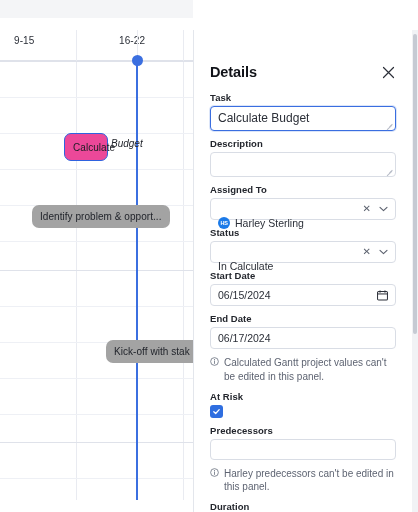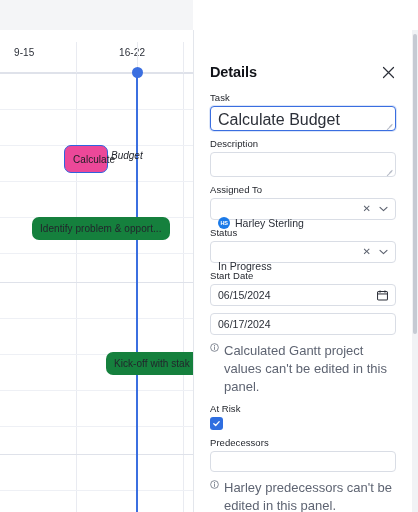--- a/index.html
+++ b/index.html
@@ -29,21 +29,21 @@
   .top-strip-right {
     position: absolute;
     left: 193px; top: 0;
     width: 225px; height: 30px;
     background: #ffffff;
   }
 
   
   .gantt {
     position: absolute;
-    left: 0; top: 30px;
+    left: 0; top: 18px;
     width: 193px; height: 482px;
     background: #ffffff;
     overflow: hidden;
   }
   .gantt-tick-label {
     position: absolute;
     font-size: 10px;
     color: #2b2f38;
     font-weight: 400;
     letter-spacing: .1px;
@@ -94,21 +94,21 @@
     display: flex;
     align-items: center;
     border-radius: 7px;
     font-size: 10px;
     color: #22252c;
     white-space: nowrap;
     padding: 0 8px;
     letter-spacing: .05px;
   }
   .pill.gray {
-    background: #15803d;
+    background: #a3a3a3;
     height: 23px;
     align-items: center;
   }
   .pill.red {
     background: #ec4899;
     border: 1.6px solid #2f62df;
     height: 28px;
     color: #1b1d23;
     font-weight: 400;
   }
@@ -150,37 +150,37 @@
   .close-btn {
     width: 16px; height: 16px;
     display: flex; align-items: center; justify-content: center;
     cursor: pointer;
   }
   .close-btn svg { display: block; }
 
   .field { margin-bottom: 7px; }
   .field-label {
     font-size: 9.5px;
-    font-weight: 400;
+    font-weight: 700;
     color: #23262d;
     margin-bottom: 3px;
     letter-spacing: .05px;
   }
 
   .input-box {
     position: relative;
     width: 100%;
     height: 21px;
     border: 1px solid #d9dde5;
     border-radius: 4px;
     background: #ffffff;
     display: flex;
     align-items: center;
     padding: 0 7px;
-    font-size: 16px;
+    font-size: 12px;
     color: #2b2f38;
   }
   .input-box.focused {
     border: 1.6px solid #3a6ee0;
     box-shadow: 0 0 0 1px rgba(58,110,224,.18);
   }
   .input-box.textarea {
     height: 25px;
     align-items: flex-start;
     padding-top: 4px;
@@ -259,21 +259,21 @@
     align-items: center;
     justify-content: space-between;
     padding: 8px 7px;
     font-size: 10.5px;
     color: #2b2f38;
   }
 
   .note {
     display: flex;
     gap: 5px;
-    font-size: 13px;
+    font-size: 10px;
     line-height: 1.38;
     color: #5e6472;
     margin: 4px 0 7px 0;
   }
   .note svg { flex-shrink: 0; margin-top: 1px; }
   .note-text { flex: 1; }
 
   .checkbox {
     width: 13px; height: 13px;
     border-radius: 3px;
@@ -394,21 +394,21 @@
               <path d="M1 1.3 L4.5 4.7 L8 1.3" stroke="#5b616e" stroke-width="1.1" stroke-linecap="round" stroke-linejoin="round"></path>
             </svg>
           </div>
         </div>
       </div>
 
       <div class="field">
         <div class="field-label">Status</div>
         <div class="select-box">
           <div class="select-value">
-            <span class="select-text">In Progress</span>
+            <span class="select-text">In Calculate</span>
           </div>
           <div class="select-actions">
             <span class="clear-x">✕</span>
             <svg class="chev" width="9" height="6" viewBox="0 0 9 6" fill="none">
               <path d="M1 1.3 L4.5 4.7 L8 1.3" stroke="#5b616e" stroke-width="1.1" stroke-linecap="round" stroke-linejoin="round"></path>
             </svg>
           </div>
         </div>
       </div>
 
@@ -418,20 +418,21 @@
           <span>06/15/2024</span>
           <svg width="11" height="11" viewBox="0 0 12 12" fill="none">
             <rect x="0.6" y="1.6" width="10.8" height="9.4" rx="1.2" stroke="#2b2f38" stroke-width="1.1"></rect>
             <path d="M0.6 4.3 H11.4" stroke="#2b2f38" stroke-width="1.1"></path>
             <path d="M3.3 0.7 V2.4 M8.7 0.7 V2.4" stroke="#2b2f38" stroke-width="1.1" stroke-linecap="round"></path>
           </svg>
         </div>
       </div>
 
       <div class="field">
+        <div class="field-label">End Date</div>
         <div class="date-box">
           <span>06/17/2024</span>
         </div>
       </div>
 
       <div class="note">
         <svg width="9" height="9" viewBox="0 0 10 10" fill="none">
           <circle cx="5" cy="5" r="4.3" stroke="#6a7policy" stroke-width="0"></circle>
           <circle cx="5" cy="5" r="4.3" stroke="#6b7280" stroke-width="0.9"></circle>
           <path d="M5 4.4 V7.2" stroke="#6b7280" stroke-width="0.9" stroke-linecap="round"></path>

